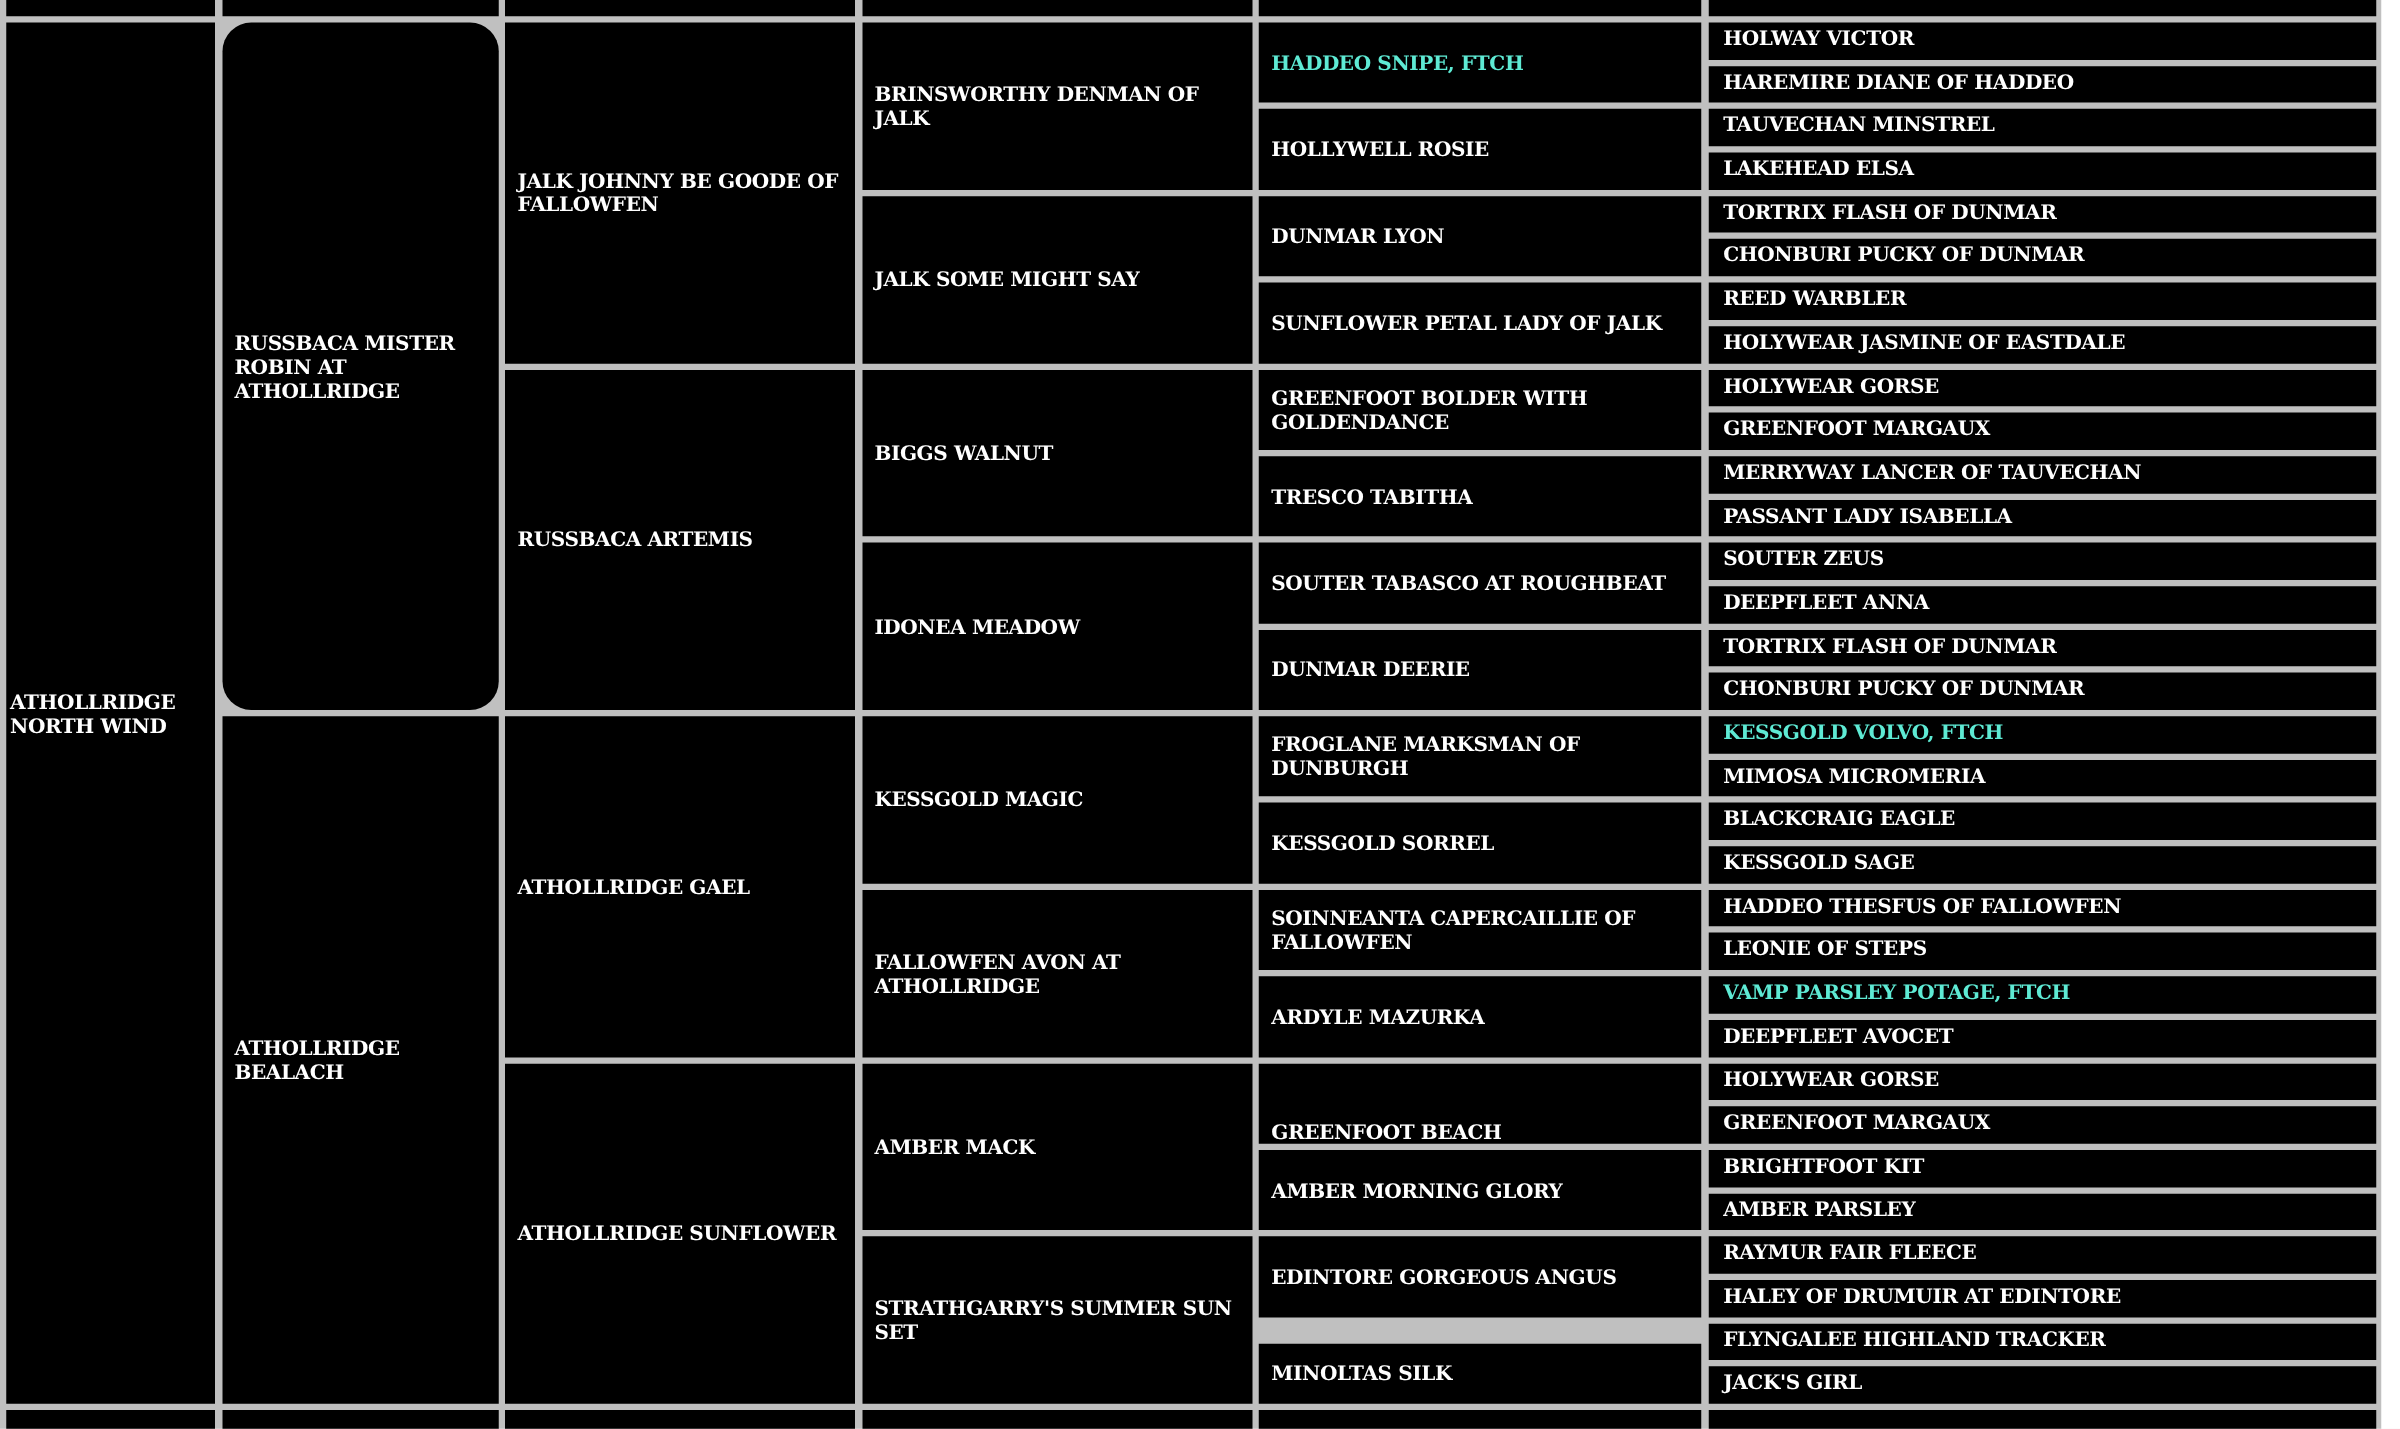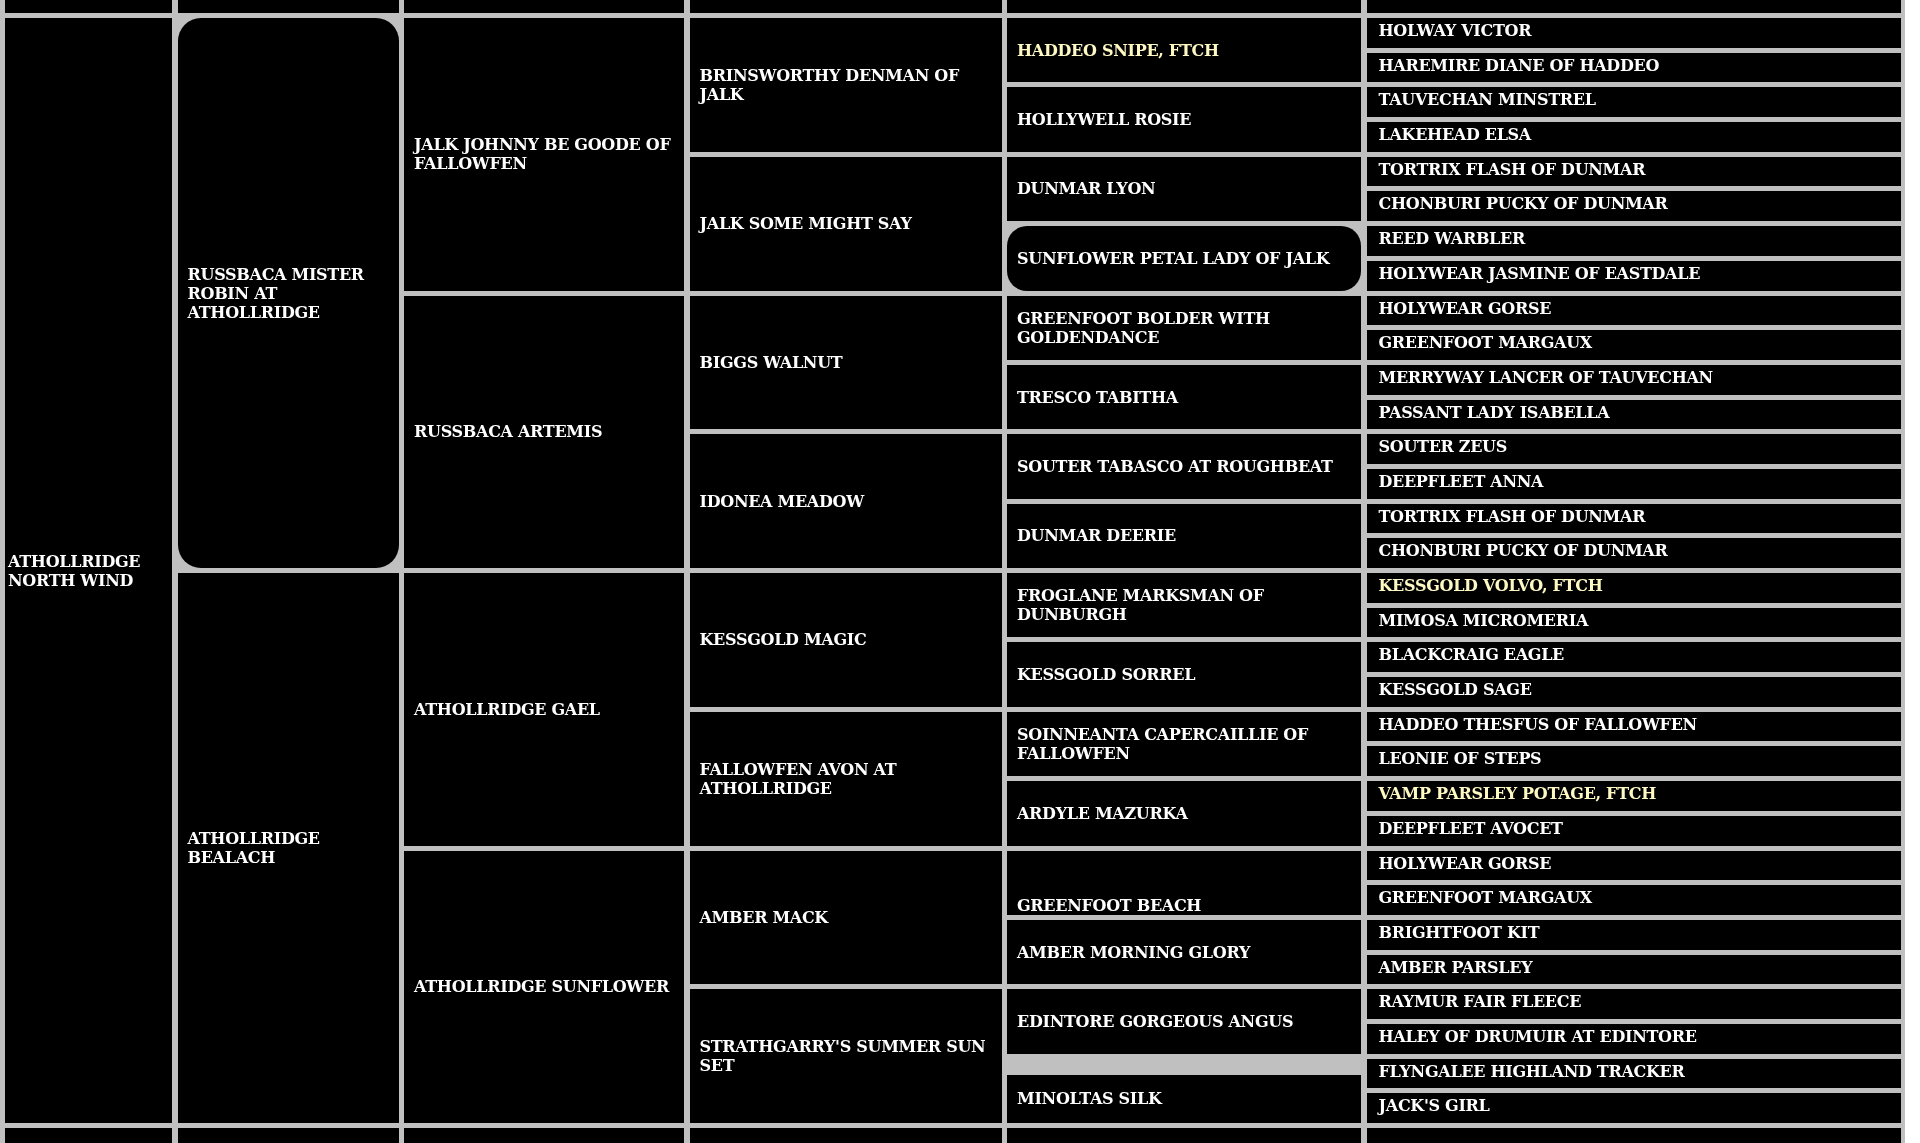--- a/index.html
+++ b/index.html
@@ -18,21 +18,21 @@
   .cell {
     background:#000; color:#ffffff;
     font-family:"DejaVu Serif", "Liberation Serif", serif;
     font-weight:bold; font-size:16px; line-height:19px; letter-spacing:-0.3px;
     display:flex; align-items:center;
     padding:0 10px 0 10px; box-sizing:border-box; overflow:hidden;
     text-transform:uppercase;
   }
   .c1 { padding-left:3px; }
   .c6 { align-items:flex-start; padding-top:3px; padding-left:12px; }
-  .green { color:#fef9c3; }
+  .green { color:#5eead4; }
   .blank { background:#000; }
 </style>
 </head>
 <body>
 
 <div class="frame">
   <div class="grid" id="pedigree-grid">
 
     <div class="cell blank" style="grid-column:1;grid-row:1"></div>
     <div class="cell blank" style="grid-column:2;grid-row:1"></div>
@@ -95,21 +95,21 @@
       </div>
       <div class="cell c5" style="grid-area: 2 / 5 / span 2;">
         <span class="green">Haddeo Snipe, FTCH</span>
       </div>
       <div class="cell c5" style="grid-area: 4 / 5 / span 2;">
         <span>Hollywell Rosie</span>
       </div>
       <div class="cell c5" style="grid-area: 6 / 5 / span 2;">
         <span>Dunmar Lyon</span>
       </div>
-      <div class="cell c5" style="grid-area: 8 / 5 / span 2; border-radius: 20px;">
+      <div class="cell c5" style="grid-area: 8 / 5 / span 2;">
         <span>Sunflower Petal Lady of Jalk</span>
       </div>
       <div class="cell c5" style="grid-area: 10 / 5 / span 2;">
         <span>Greenfoot Bolder with Goldendance</span>
       </div>
       <div class="cell c5" style="grid-area: 12 / 5 / span 2;">
         <span>Tresco Tabitha</span>
       </div>
       <div class="cell c5" style="grid-area: 14 / 5 / span 2;">
         <span>Souter Tabasco at Roughbeat</span>

